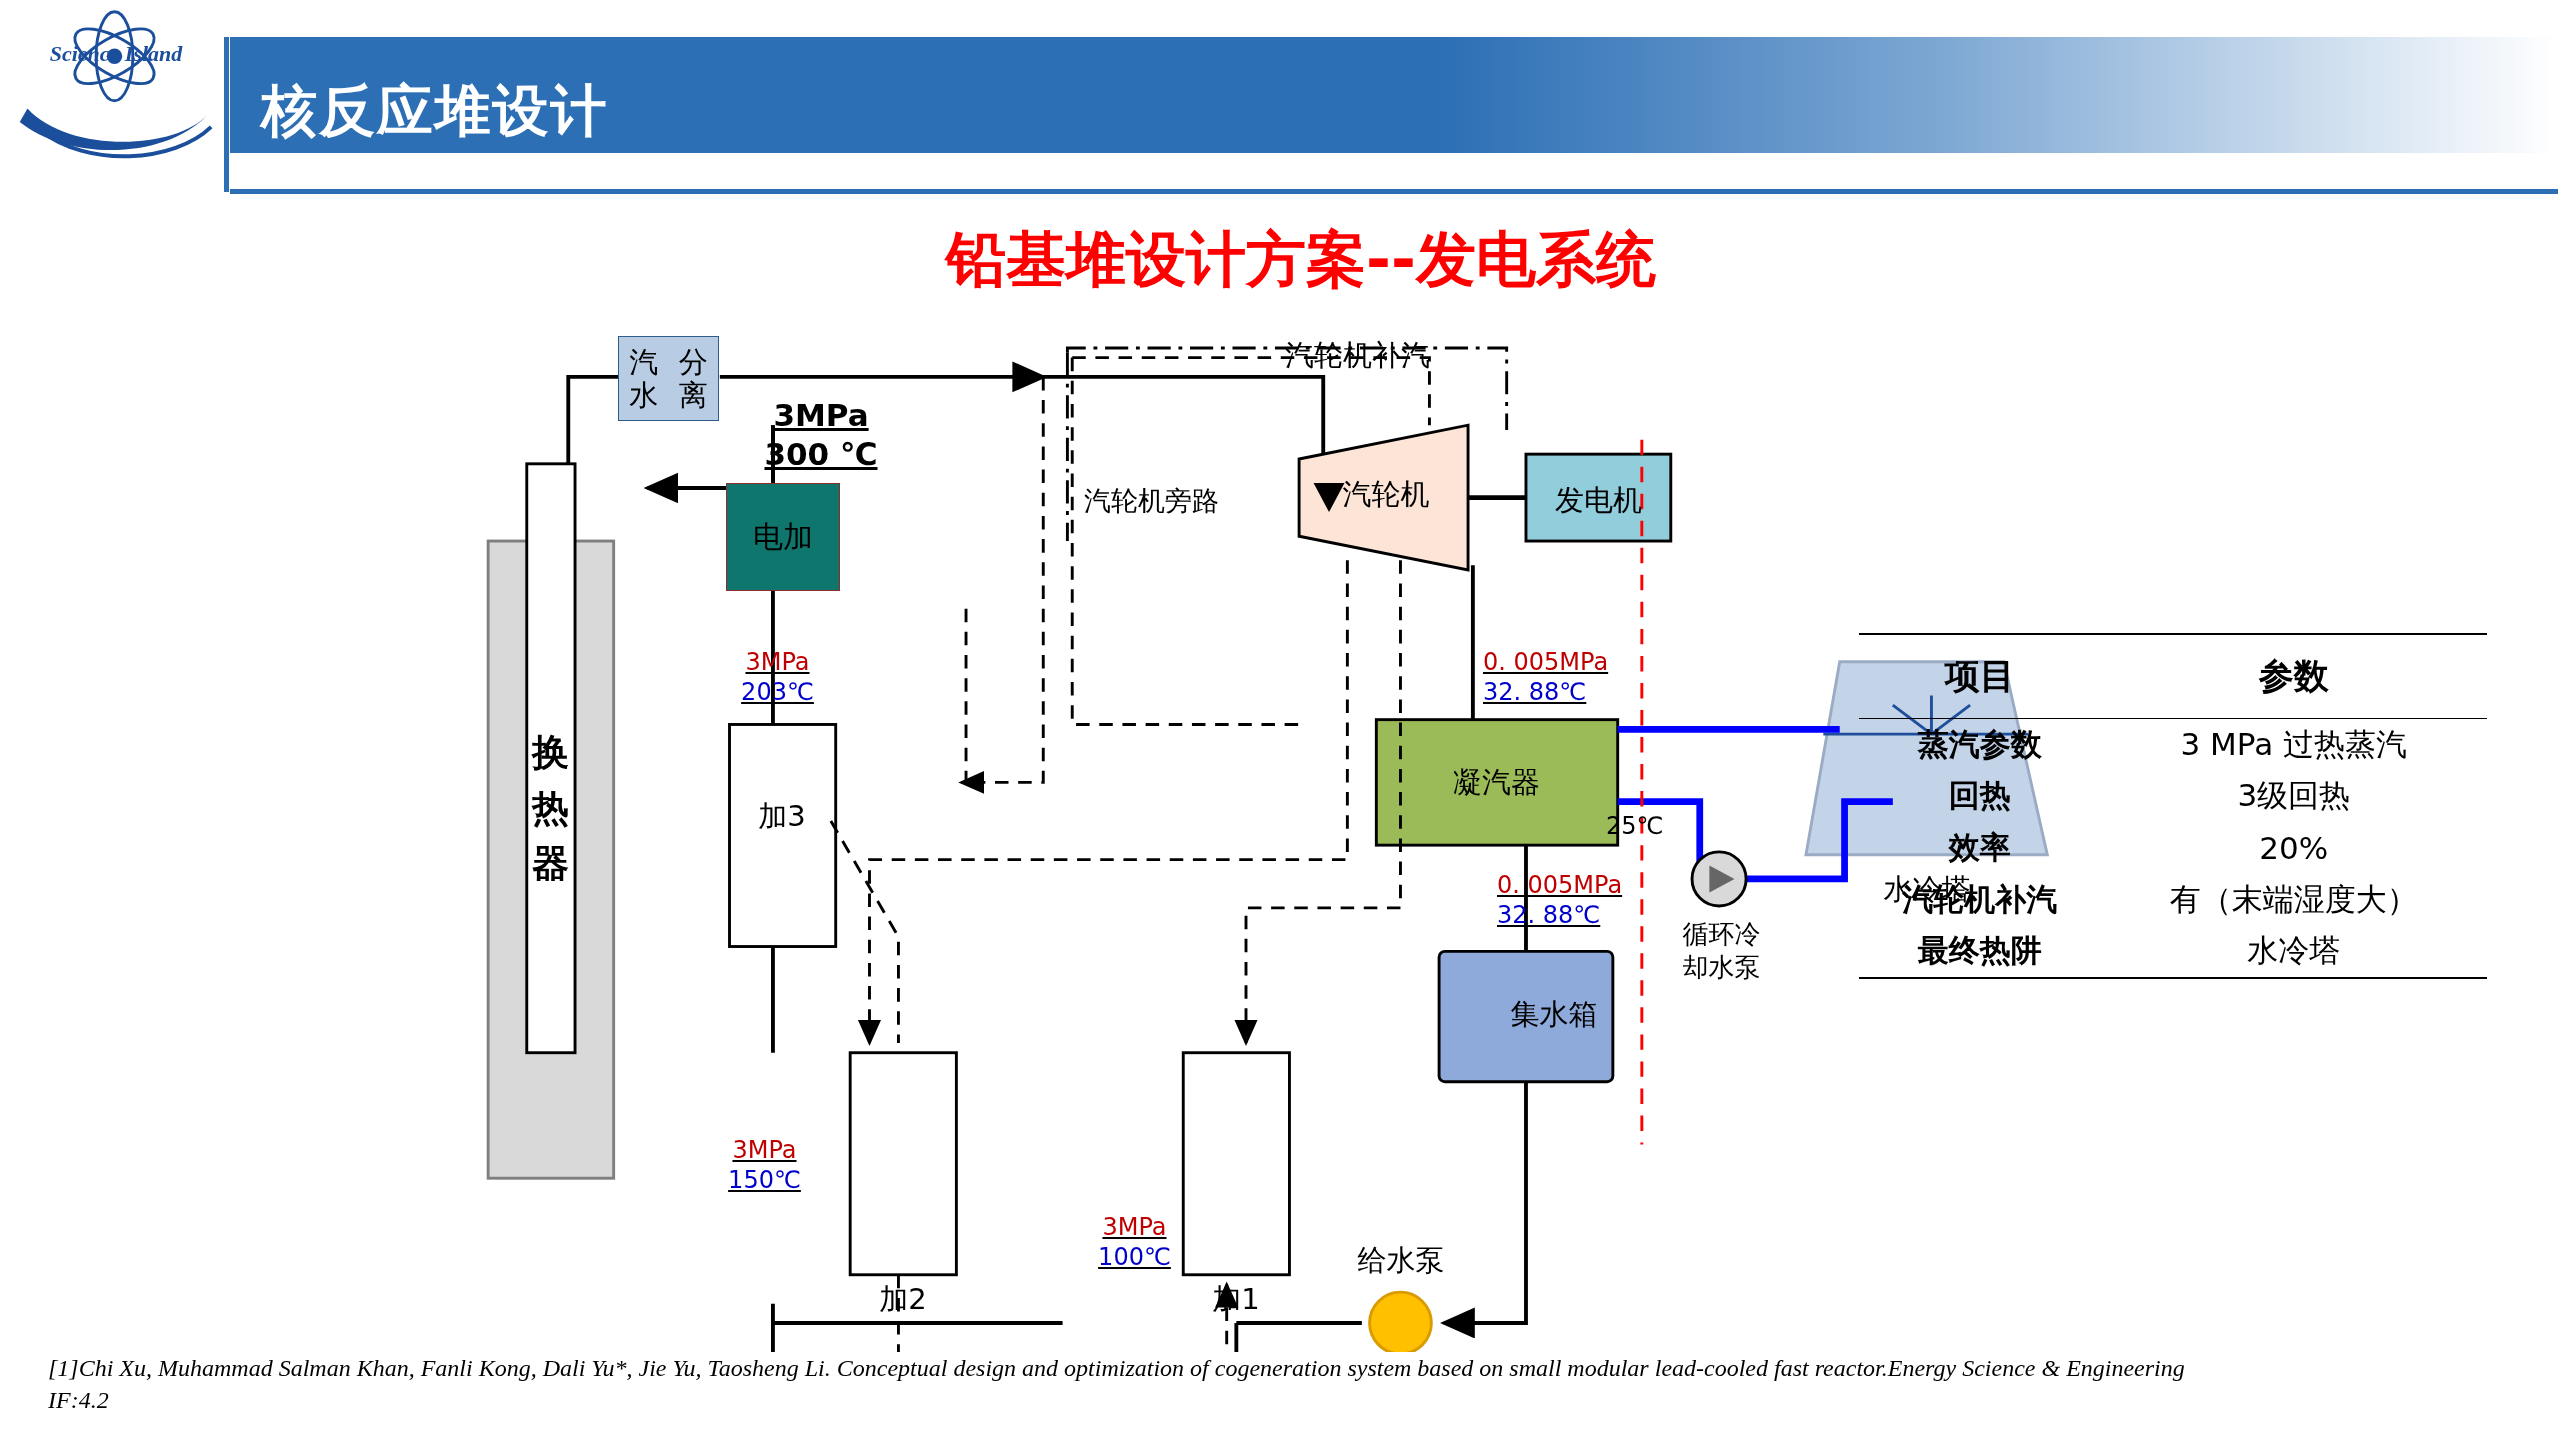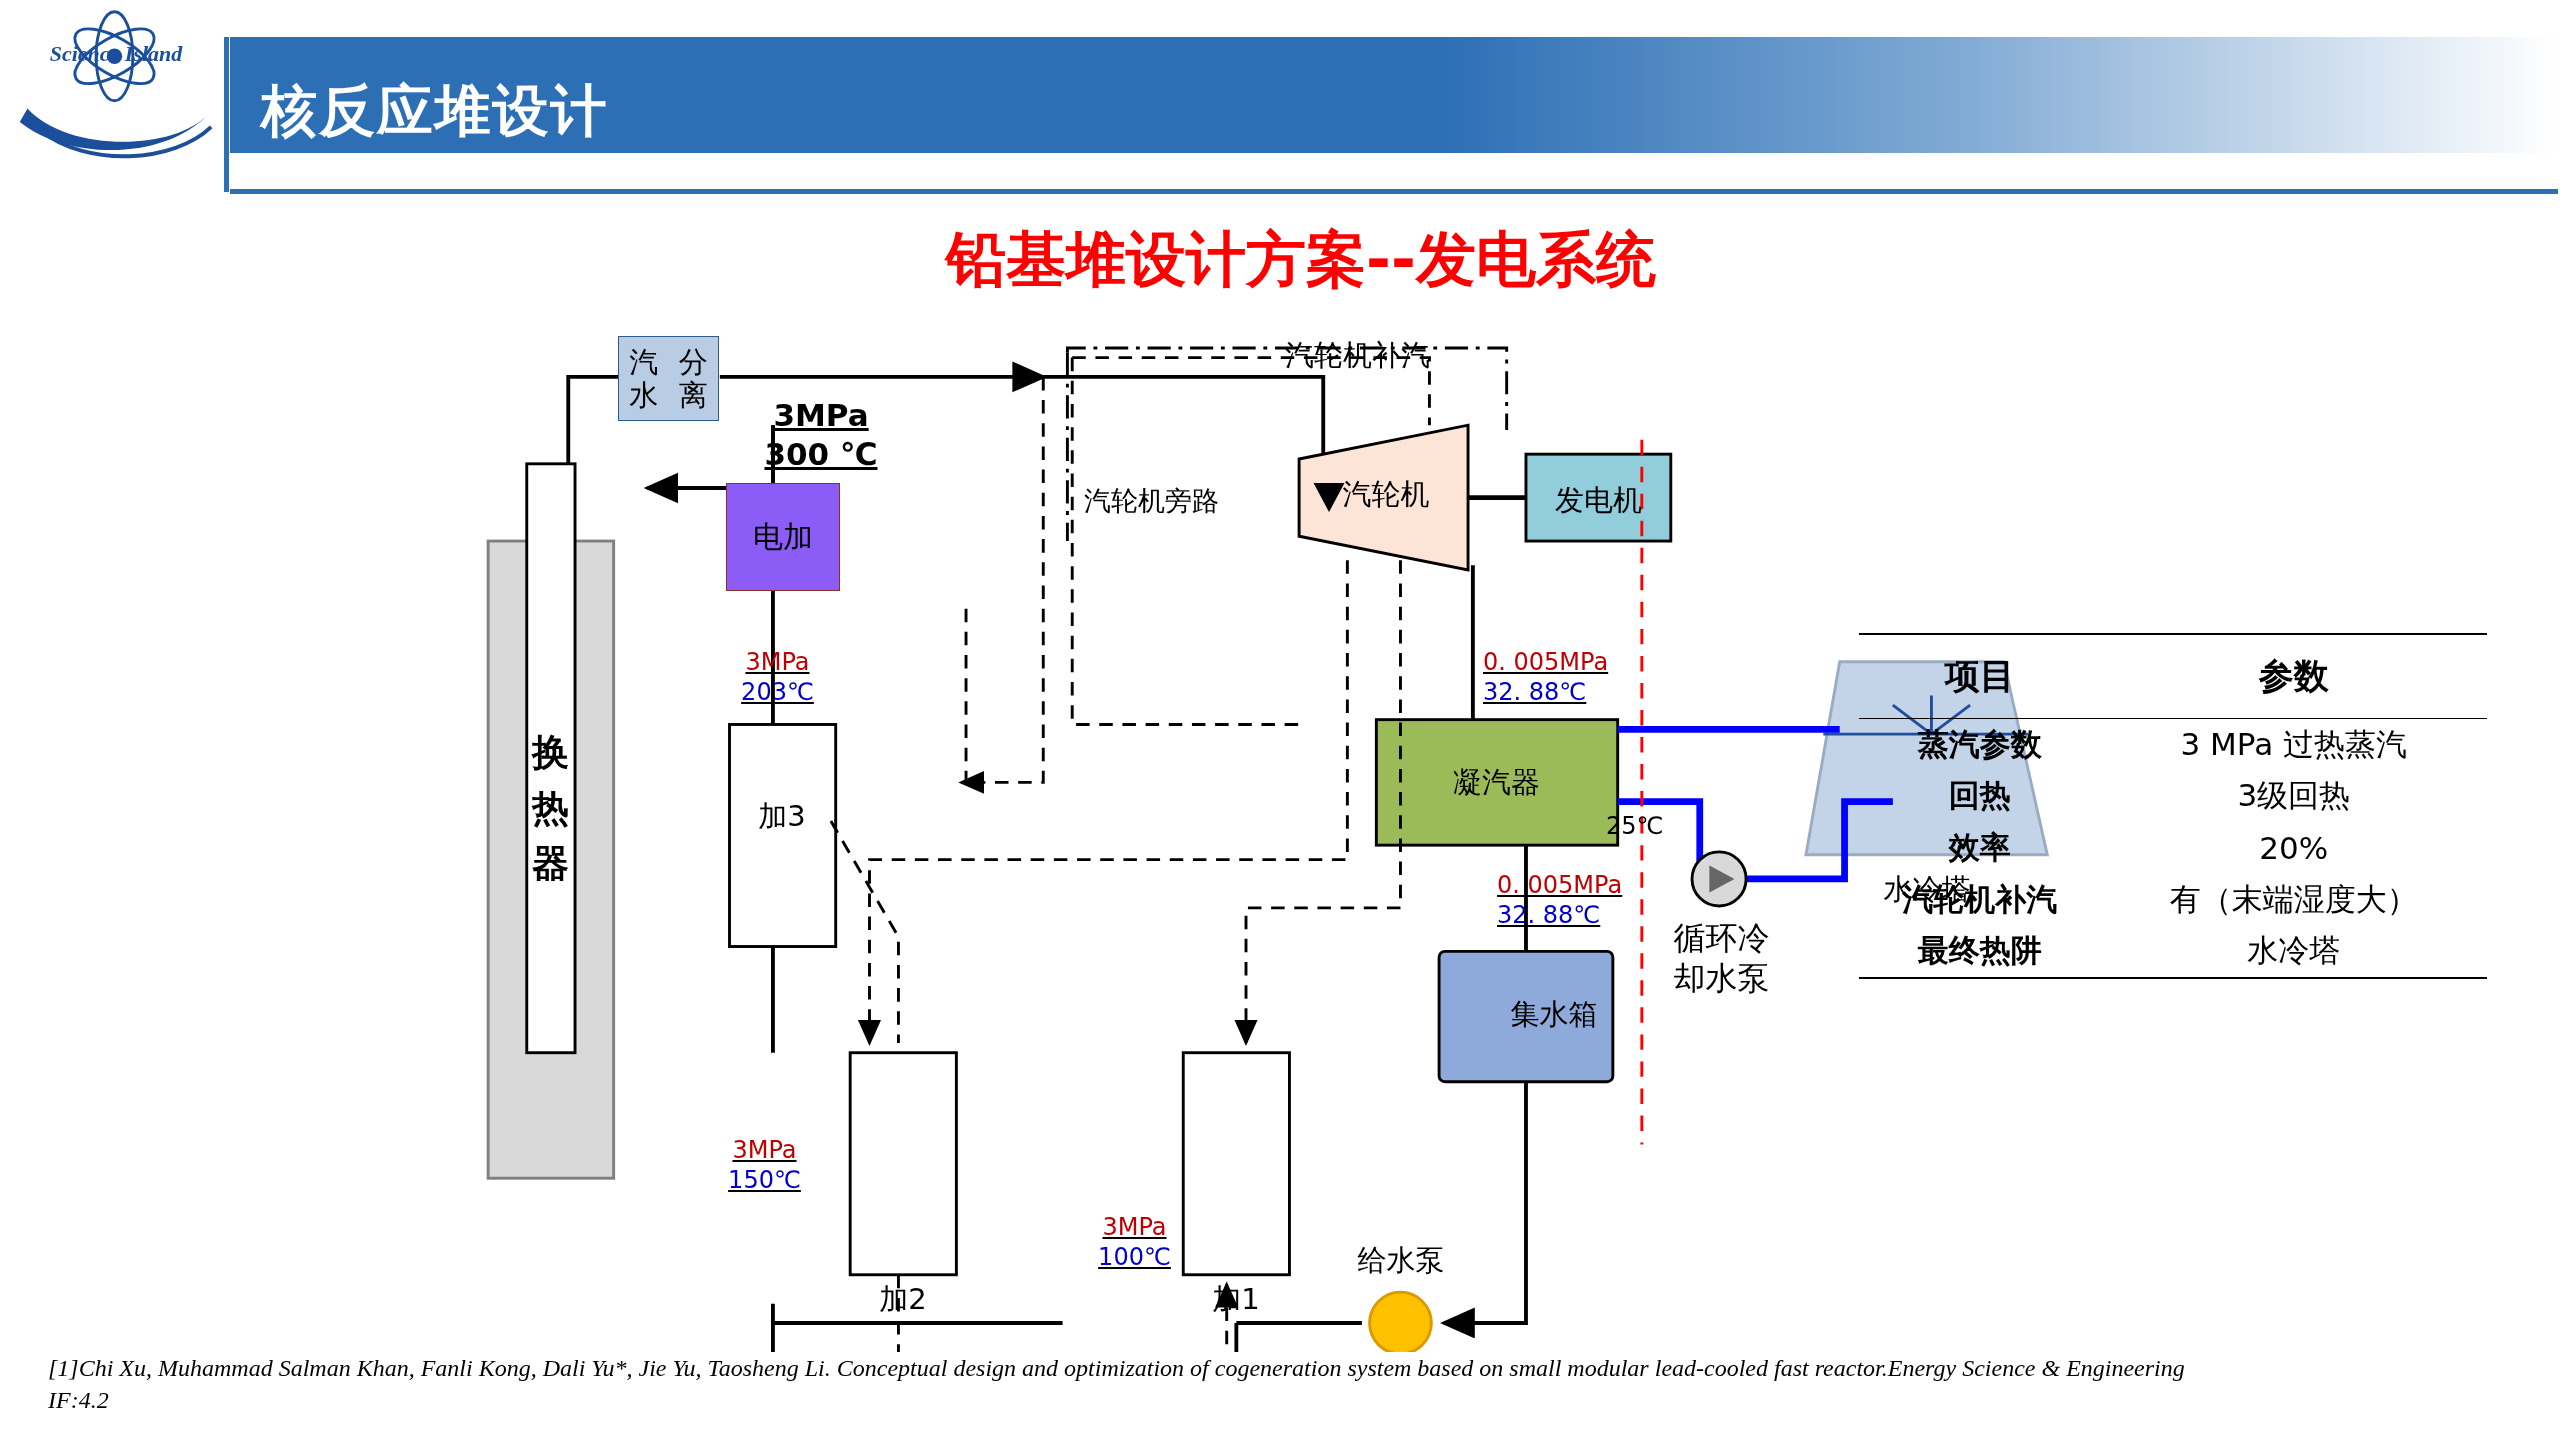--- a/index.html
+++ b/index.html
@@ -205,41 +205,41 @@
       <path d="M1105,35 L1105,230"></path>
     </g>
     <polygon points="1360,170 1392,170 1376,200" fill="#000"></polygon>
   </svg>
 
   <div class="box" style="left:618px;top:17.4px;width:101px;height:85px;background:#b8cce4;border:1.9px solid #2e5c8a;font-size:29px;line-height:1.15;flex-direction:row;">
     <span>汽水</span>
     <span>分离</span>
   </div>
 
-  <div class="box" style="left:726px;top:164px;width:114px;height:108px;background:#8b5cf6;border:1.9px solid #8c2f2c;font-size:30px;color:#000;">
+  <div class="box" style="left:726px;top:164px;width:114px;height:108px;background:#0f766e;border:1.9px solid #8c2f2c;font-size:30px;color:#000;">
     <span>电加</span>
   </div>
 
   <div class="lbl lbl-c" style="left:507px;top:406px;width:87px;font-size:37px;font-weight:bold;line-height:1.5;">
     <div>换</div>
     <div>热</div>
     <div>器</div>
   </div>
 
   <div class="lbl lbl-c" style="left:729px;top:478px;width:106px;font-size:29px;"><span>加3</span></div>
   <div class="lbl lbl-c" style="left:850px;top:961px;width:106px;font-size:29px;"><span>加2</span></div>
   <div class="lbl lbl-c" style="left:1183px;top:961px;width:106px;font-size:29px;"><span>加1</span></div>
 
   <div class="lbl lbl-c" style="left:1323px;top:156px;width:126px;font-size:29px;"><span>汽轮机</span></div>
   <div class="lbl lbl-c" style="left:1526px;top:162px;width:145px;font-size:29px;"><span>发电机</span></div>
   <div class="lbl lbl-c" style="left:1376px;top:444px;width:241px;font-size:29px;"><span>凝汽器</span></div>
   <div class="lbl lbl-c" style="left:1439px;top:676px;width:174px;font-size:29px;margin-left:28px;"><span>集水箱</span></div>
   <div class="lbl lbl-c" style="left:1835px;top:551px;width:184px;font-size:29px;"><span>水冷塔</span></div>
   <div class="lbl lbl-c" style="left:1309px;top:922px;width:184px;font-size:29px;"><span>给水泵</span></div>
-  <div class="lbl lbl-c" style="left:1632px;top:599px;width:179px;font-size:32px;line-height:1.25;">
+  <div class="lbl lbl-c" style="left:1632px;top:599px;width:179px;font-size:26px;line-height:1.25;">
     <div>循环冷</div>
     <div>却水泵</div>
   </div>
 
   <div class="lbl" style="left:1084px;top:164px;font-size:27px;"><span>汽轮机旁路</span></div>
   <div class="lbl" style="left:1285px;top:17.4px;font-size:29px;"><span>汽轮机补汽</span></div>
 
   <div class="press" style="left:739px;top:77px;width:164px;font-size:31px;font-weight:bold;">
     <div style="color:#000;">3MPa</div>
     <div style="color:#000;">300 ℃</div>

